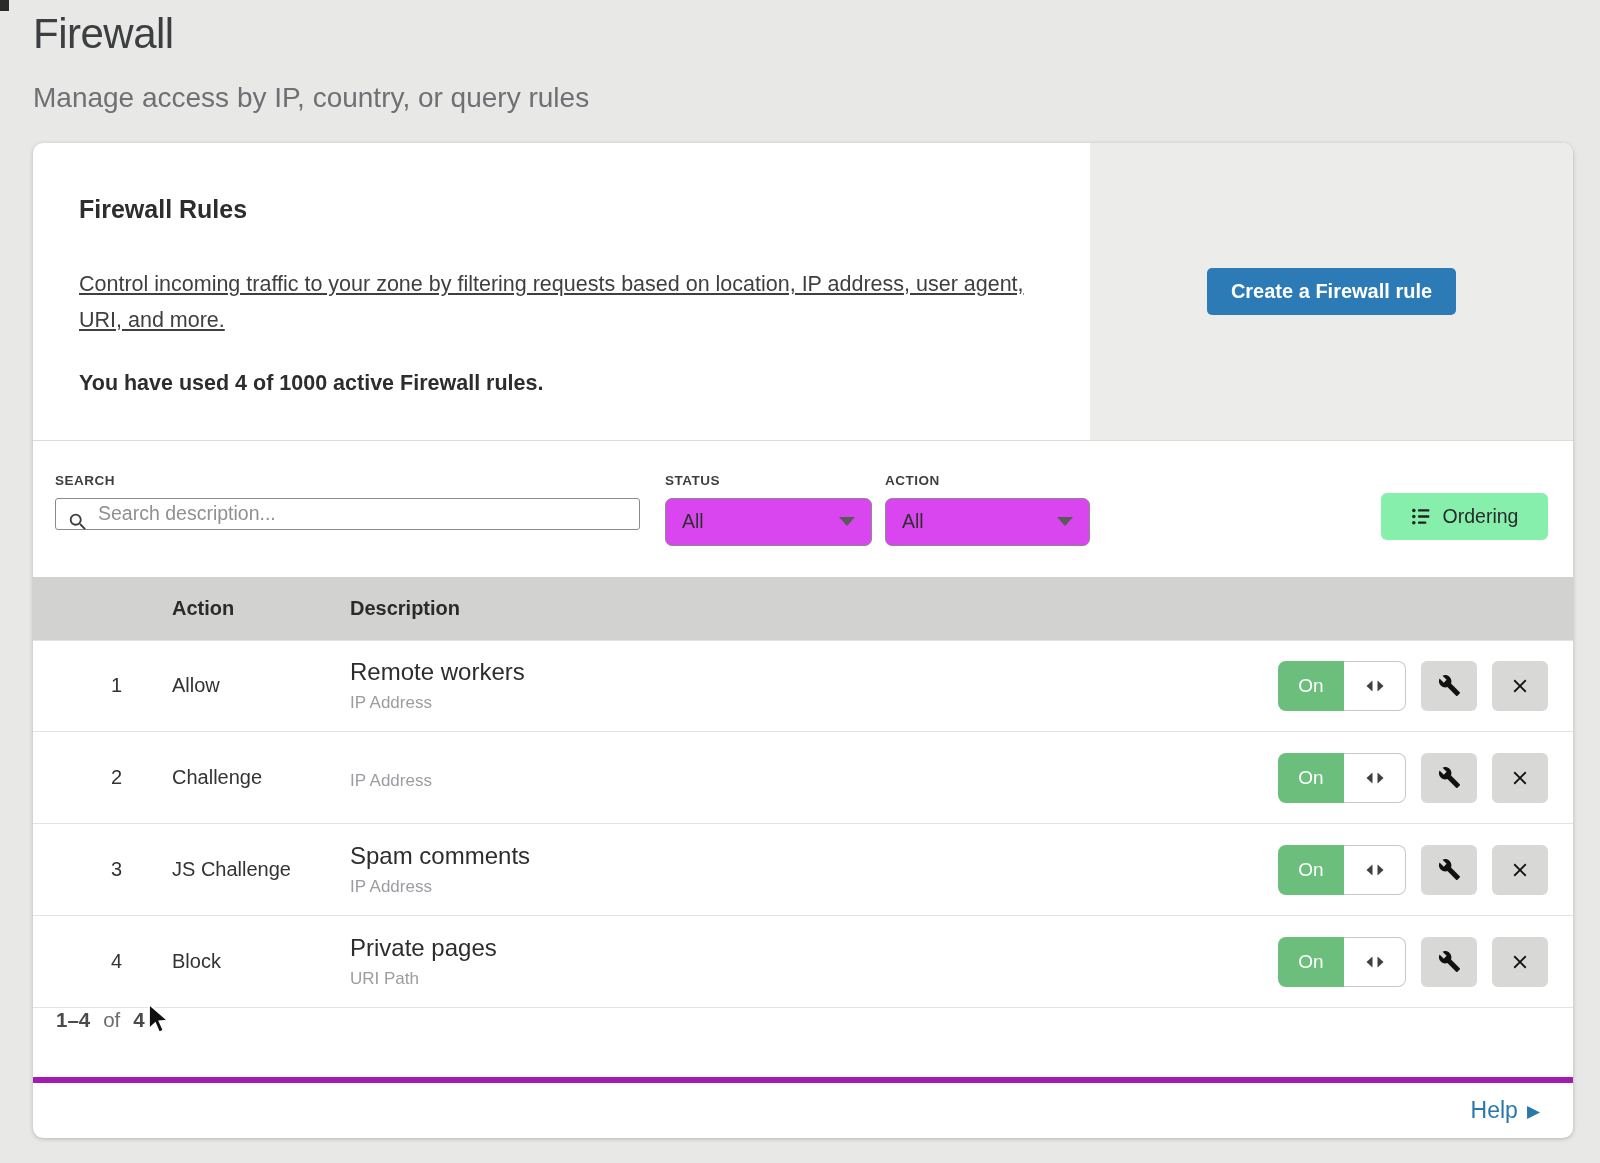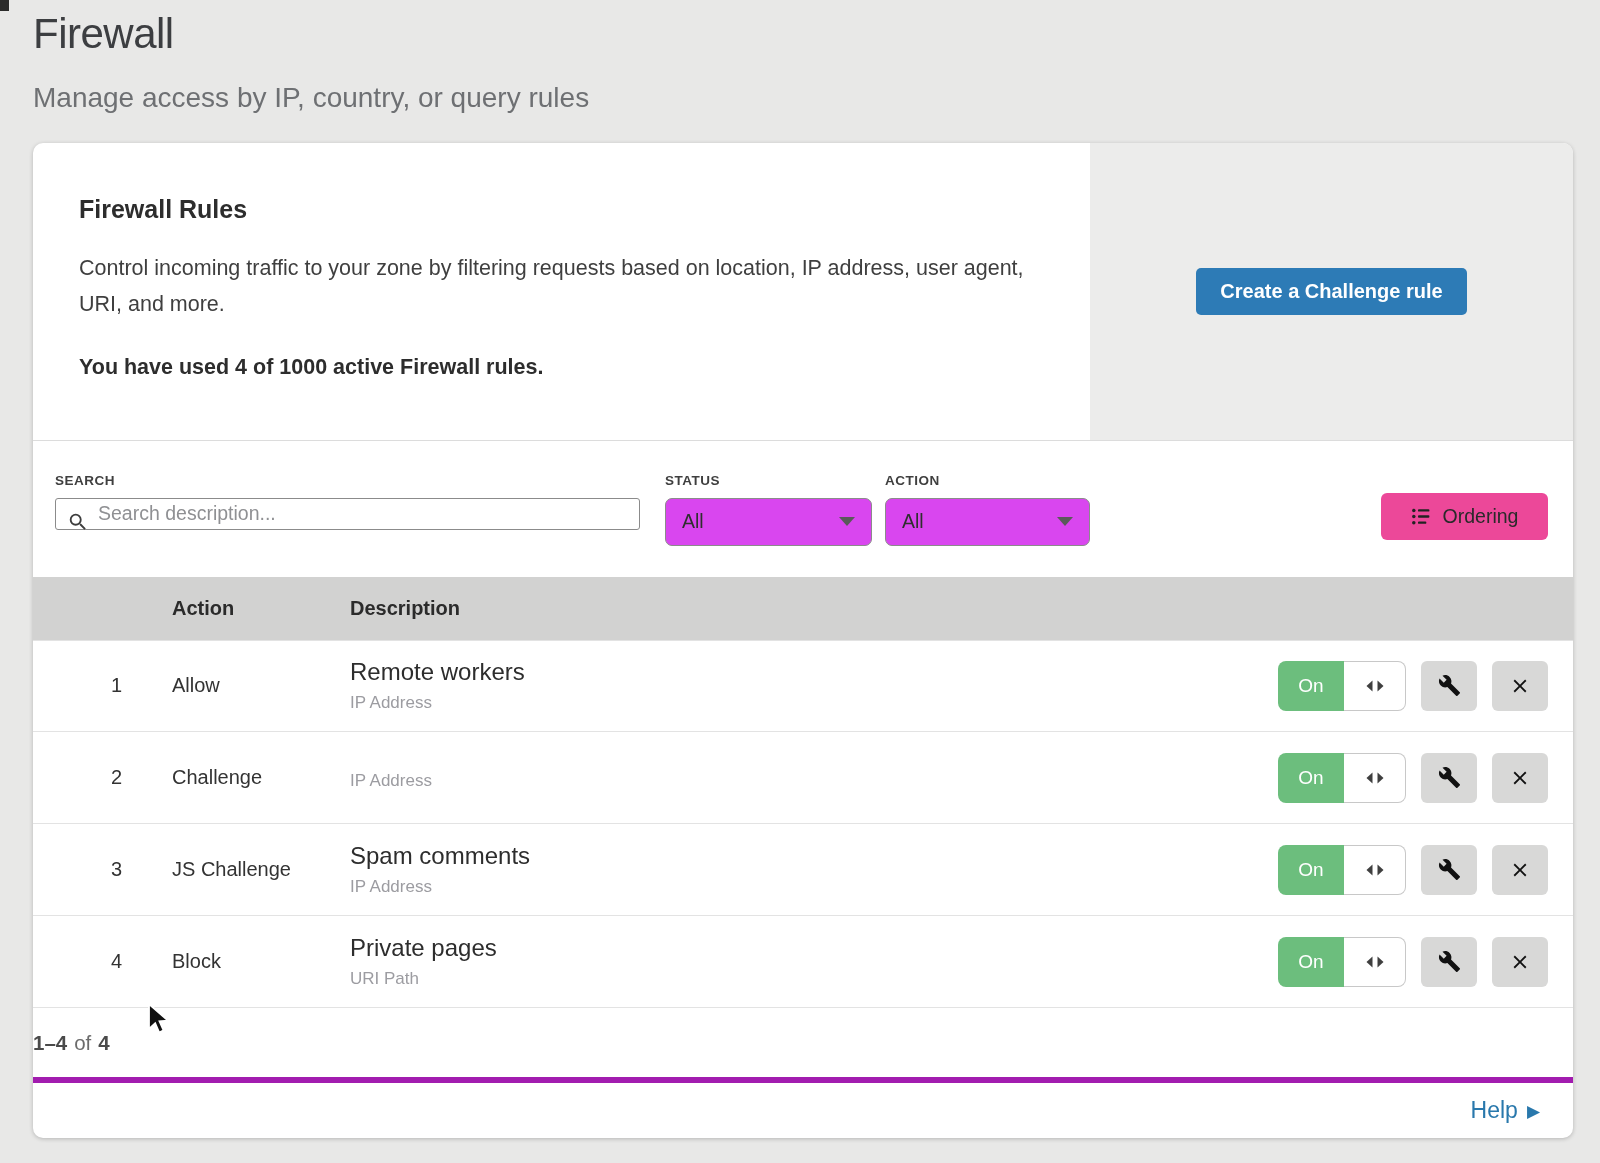--- a/index.html
+++ b/index.html
@@ -23,21 +23,21 @@
     position:absolute; left:33px; top:143px; width:1540px; height:995px;
     background:#fff; border-radius:10px;
     box-shadow:0 1px 4px rgba(0,0,0,.22);
     display:flex; flex-direction:column;
   }
 
   
   .top-section { display:flex; height:298px; border-bottom:1px solid #dcdcdc; }
   .rules-intro { width:1057px; padding:52px 46px 0 46px; }
   .rules-heading { font-size:25px; font-weight:700; color:#2d2d2d; }
-  .rules-description { margin-top:26px; font-size:21.5px; line-height:36px; color:#3f3f3f; max-width:950px; }
+  .rules-description { margin-top:42px; font-size:21.5px; line-height:36px; color:#3f3f3f; max-width:950px;text-decoration:underline; }
   .rules-usage { margin-top:33px; font-size:21.5px; font-weight:700; color:#2d2d2d; }
   .create-panel {
     flex:1; background:#ececeb; border-top-right-radius:10px;
     display:flex; align-items:center; justify-content:center;
   }
   .create-btn {
     background:#2d7bb6; color:#fff; border:none; border-radius:5px;
     font-family:"Liberation Sans", sans-serif;
     font-size:20px; font-weight:700; padding:12px 24px; cursor:pointer;
   }
@@ -62,21 +62,21 @@
   .select-box {
     width:207px; height:48px; border:1px solid #8b8b8b; border-radius:7px;
     display:flex; align-items:center; padding:0 16px; font-size:19.5px; color:#2f2f2f;
     background:#d946ef; cursor:pointer;
   }
   .action-group .select-box { width:205px; }
   .select-value { flex:1; }
   .select-caret { width:0; height:0; border-left:8px solid transparent; border-right:8px solid transparent; border-top:9px solid #5a5a5a; }
   .ordering-btn {
     position:absolute; right:25px; top:52px; width:167px; height:47px;
-    background:#ec4899; border:none; border-radius:6px;
+    background:#86efac; border:none; border-radius:6px;
     display:flex; align-items:center; justify-content:center; gap:11px;
     font-family:"Liberation Sans", sans-serif; font-size:19.5px; color:#2a2a2a; cursor:pointer;
   }
 
   
   .table-head {
     height:63px; background:#d2d2d1; display:flex; align-items:center;
     font-size:20px; font-weight:700; color:#2b2b2b;
   }
   .col-priority { width:139px; padding-left:28px; text-align:center; }
@@ -101,22 +101,22 @@
     border-radius:0 8px 8px 0;
     display:flex; align-items:center; justify-content:center;
   }
   .icon-btn {
     width:56px; height:50px; background:#d8d8d7; border:none; border-radius:6px;
     display:flex; align-items:center; justify-content:center; cursor:pointer;
   }
 
   
   .pagination-row {
-    height:70px; border-top:1px solid #e3e3e3; display:flex; align-items:center;
-    font-size:20.5px; color:#6b6b6b;
+    height:70px; border-top:1px solid #e3e3e3; display:flex; 
+    padding-left:23px; font-size:20.5px; color:#6b6b6b;gap:6px;
   }
   .pagination-row b { color:#4a4a4a; }
   .pagination-row .sep { margin:0 7px; }
   .help-row {
     height:61px; border-top:6px solid #a21caf; display:flex; align-items:center;
     justify-content:flex-end; padding-right:33px;
   }
   .help-link {
     color:#2978ac; font-size:23px; text-decoration:none;
     display:flex; align-items:center; gap:9px; cursor:pointer;
@@ -137,21 +137,21 @@
 
 <div class="card">
 
   <div class="top-section">
     <div class="rules-intro">
       <div class="rules-heading">Firewall Rules</div>
       <div class="rules-description">Control incoming traffic to your zone by filtering requests based on location, IP address, user agent, URI, and more.</div>
       <div class="rules-usage">You have used 4 of 1000 active Firewall rules.</div>
     </div>
     <div class="create-panel">
-      <button class="create-btn">Create a Challenge rule</button>
+      <button class="create-btn">Create a Firewall rule</button>
     </div>
   </div>
 
   <div class="filter-row">
     <div class="search-group">
       <span class="filter-label">SEARCH</span>
       <div class="search-wrap">
         <span class="search-icon">
           <svg viewBox="0 0 24 24" width="22" height="22" fill="#3d3d3d">
               <path d="M15.5 14h-.79l-.28-.27A6.47 6.47 0 0 0 16 9.5 6.5 6.5 0 1 0 9.5 16c1.61 0 3.09-.59 4.23-1.57l.27.28v.79l5 4.99L20.49 19l-4.99-5zm-6 0C7.01 14 5 11.99 5 9.5S7.01 5 9.5 5 14 7.01 14 9.5 11.99 14 9.5 14z"></path>

